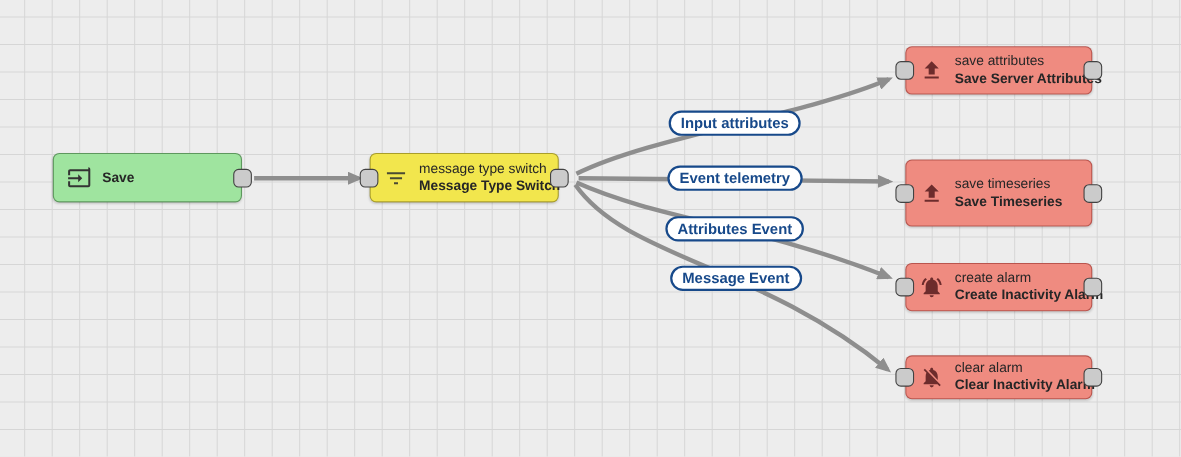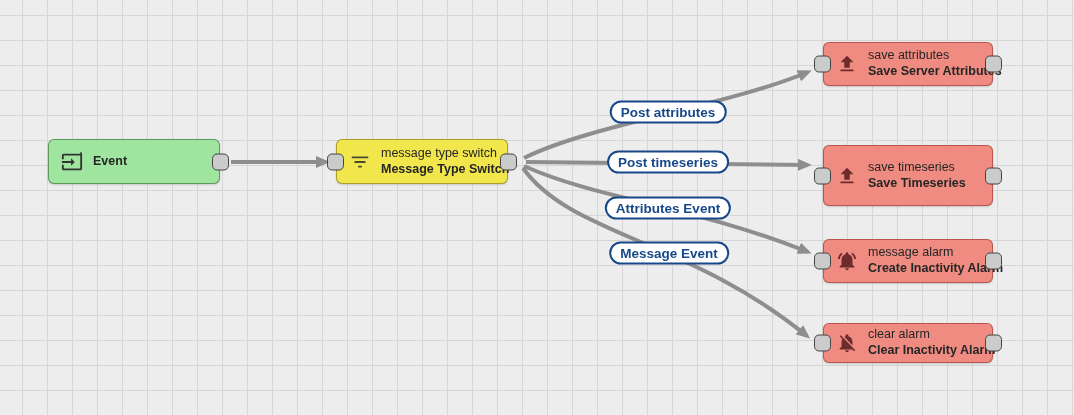--- a/index.html
+++ b/index.html
@@ -61,21 +61,21 @@
     <path class="edge" d="M 523 168 C 570 235 690 240 807 336" marker-end="url(#arrow)"></path>
   </svg>
 
   <div class="node node-input" style="left:48px;top:139px;width:172px;">
     <span class="nicon">
       <svg width="22" height="22" viewBox="0 0 24 24" fill="#333">
         <path d="M21 3.01H3c-1.1 0-2 .9-2 2V9h2V4.99h18v14.03H3V15H1v4.01c0 1.1.9 1.98 2 1.98h18c1.1 0 2-.88 2-1.98v-16c0-1.11-.9-1.99-2-1.99zM11 16l4-4-4-4v3H1v2h10v3z"></path>
       </svg>
     </span>
     <div class="ntext">
-      <div class="l2">Event</div>
+      <div class="l2">Save</div>
     </div>
     <span class="port port-right"></span>
   </div>
 
   <div class="node node-switch" style="left:336px;top:139px;width:172px;">
     <span class="nicon">
       <svg width="22" height="22" viewBox="0 0 24 24" fill="#4a4a33">
         <path d="M10 18h4v-2h-4v2zM3 6v2h18V6H3zm3 7h12v-2H6v2z"></path>
       </svg>
     </span>
@@ -115,39 +115,39 @@
     <span class="port port-right"></span>
   </div>
 
   <div class="node node-action" style="left:823px;top:239px;width:170px;height:44px;">
     <span class="nicon">
       <svg width="22" height="22" viewBox="0 0 24 24" fill="#6d2c2c">
         <path d="M12 22c1.1 0 2-.9 2-2h-4c0 1.1.9 2 2 2zm6-6v-5c0-3.07-1.64-5.64-4.5-6.32V4c0-.83-.67-1.5-1.5-1.5s-1.5.67-1.5 1.5v.68C7.63 5.36 6 7.92 6 11v5l-2 2v1h16v-1l-2-2zM7.3 4.4 5.87 3C3.8 4.6 2.33 7.05 2.1 9.9h2c.23-2.27 1.4-4.27 3.2-5.5zm12.6 5.5h2c-.23-2.85-1.7-5.3-3.77-6.9l-1.42 1.4c1.79 1.23 2.96 3.23 3.19 5.5z"></path>
       </svg>
     </span>
     <div class="ntext">
-      <div class="l1">message alarm</div>
+      <div class="l1">create alarm</div>
       <div class="l2">Create Inactivity Alarm</div>
     </div>
     <span class="port port-left"></span>
     <span class="port port-right"></span>
   </div>
 
   <div class="node node-action" style="left:823px;top:323px;width:170px;height:40px;">
     <span class="nicon">
       <svg width="22" height="22" viewBox="0 0 24 24" fill="#6d2c2c">
         <path d="M20 18.69 7.84 6.14 5.27 3.49 4 4.76l2.8 2.8v.01c-.52.99-.8 2.16-.8 3.42v5l-2 2v1h13.73l2 2L21 19.72l-1-1.03zM12 22c1.11 0 2-.89 2-2h-4c0 1.11.89 2 2 2zm6-7.32V11c0-3.08-1.64-5.64-4.5-6.32V4c0-.83-.67-1.5-1.5-1.5s-1.5.67-1.5 1.5v.68c-.15.03-.29.08-.42.12-.1.03-.2.07-.3.11h-.01c-.01 0-.01 0-.02.01-.23.09-.46.2-.68.31 0 0-.01 0-.01.01L18 14.68z"></path>
       </svg>
     </span>
     <div class="ntext">
       <div class="l1">clear alarm</div>
       <div class="l2">Clear Inactivity Alarm</div>
     </div>
     <span class="port port-left"></span>
     <span class="port port-right"></span>
   </div>
 
-  <div class="edge-label" style="left:668px;top:112px;">Post attributes</div>
-  <div class="edge-label" style="left:668px;top:162px;">Post timeseries</div>
+  <div class="edge-label" style="left:668px;top:112px;">Input attributes</div>
+  <div class="edge-label" style="left:668px;top:162px;">Event telemetry</div>
   <div class="edge-label" style="left:668px;top:208px;">Attributes Event</div>
   <div class="edge-label" style="left:669px;top:253px;">Message Event</div>
 
 </div>
 
 </body></html>

